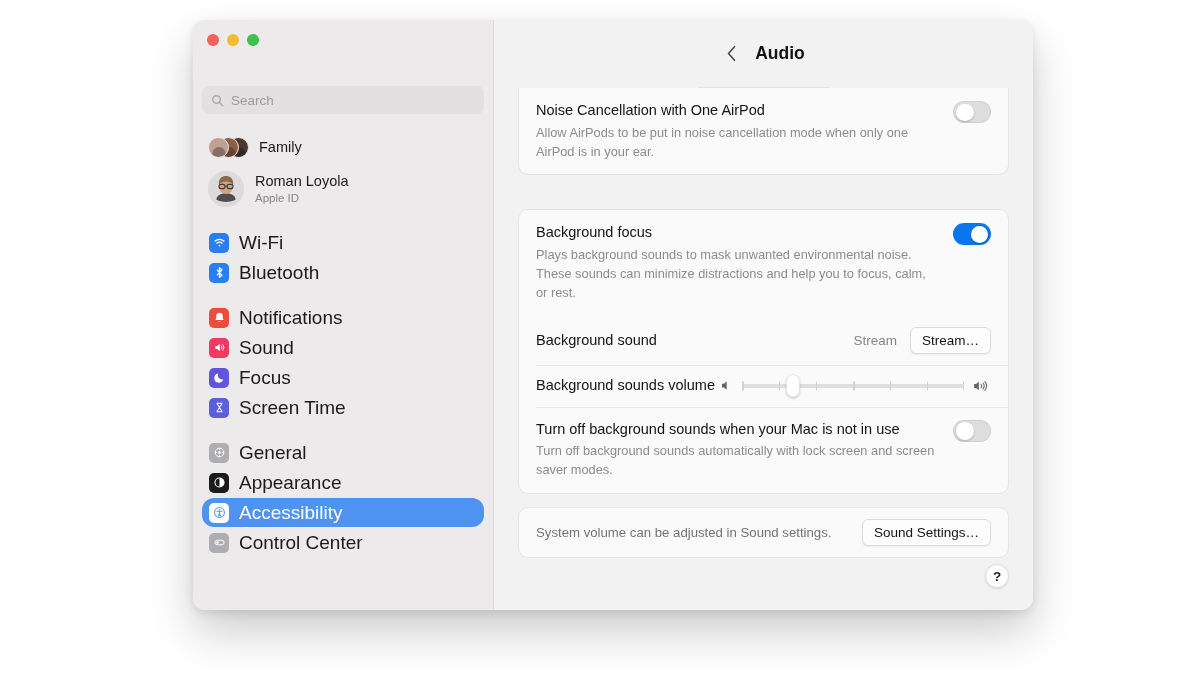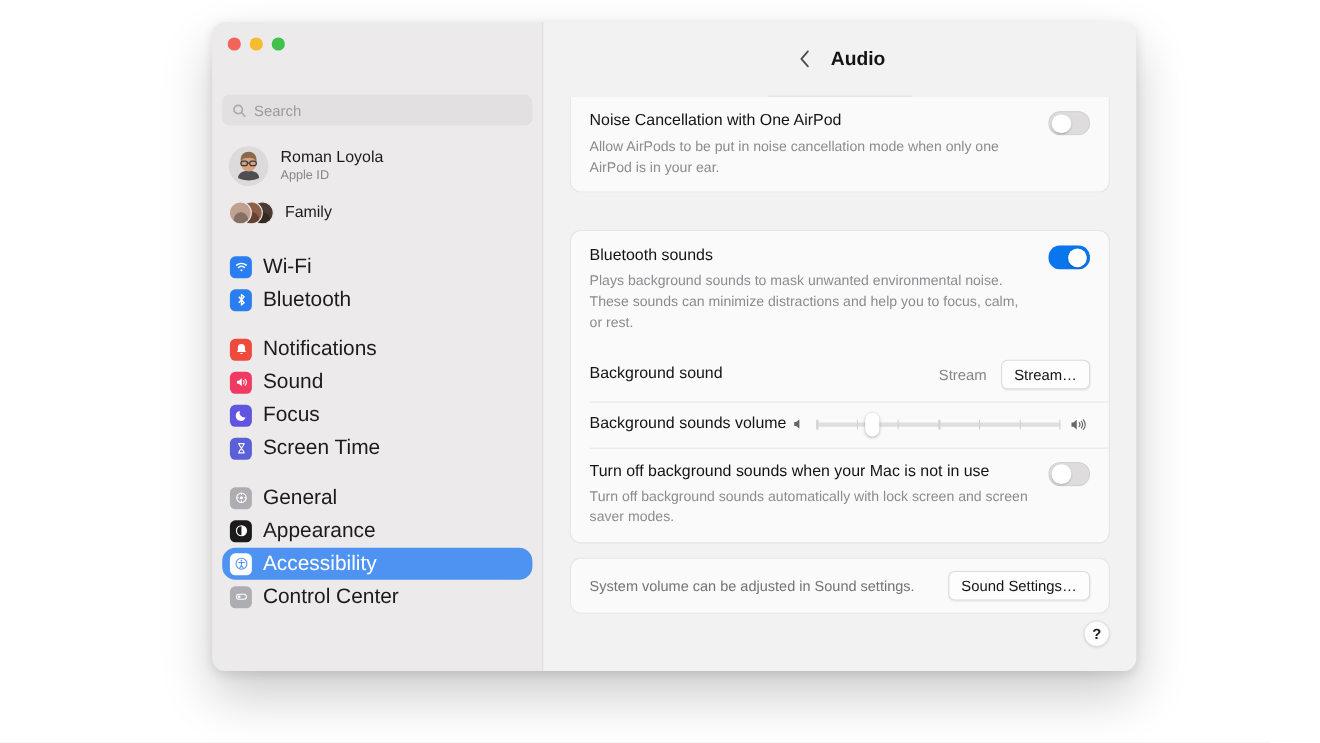--- a/index.html
+++ b/index.html
@@ -271,44 +271,44 @@
     <div class="search-field">
       <svg class="s-icon" viewBox="0 0 16 16" fill="none" stroke="#6b6b6f" stroke-width="1.9">
         <circle cx="6.8" cy="6.8" r="4.7"></circle>
           <path d="M10.4 10.4 L14.4 14.4" stroke-linecap="round"></path>
       </svg>
       <span class="s-text">Search</span>
     </div>
 
     <div class="account-block">
       <div class="acct-row">
+        <div class="family-avatars">
+          <div class="fa"></div>
+          <div class="fa"></div>
+          <div class="fa"></div>
+        </div>
+        <span class="acct-name">Family</span>
+      </div>
+
+      <div class="acct-row">
         <div class="avatar">
           <svg viewBox="0 0 36 36" width="36" height="36">
             <circle cx="18" cy="18" r="18" fill="#dcdada"></circle>
             <path d="M18 31c-5.2 0-9.6-2.2-9.6-2.2 0-4.3 4.3-6.6 9.6-6.6s9.6 2.3 9.6 6.6c0 0-4.4 2.2-9.6 2.2z" fill="#4e4e52"></path>
             <ellipse cx="18" cy="15" rx="7.2" ry="8" fill="#d9a07e"></ellipse>
             <path d="M10.8 12.2c0-4.6 3.2-7.2 7.2-7.2s7.2 2.6 7.2 7.2c0 1-.3 1.6-.3 1.6-1-2.3-3.6-3.3-6.9-3.3s-5.9 1-6.9 3.3c0 0-.3-.6-.3-1.6z" fill="#8a6a4e"></path>
             <rect x="11" y="13.4" width="6" height="4.2" rx="2" fill="none" stroke="#3a3a3e" stroke-width="1.1"></rect>
             <rect x="19" y="13.4" width="6" height="4.2" rx="2" fill="none" stroke="#3a3a3e" stroke-width="1.1"></rect>
             <path d="M17 15.2h2" stroke="#3a3a3e" stroke-width="1.1"></path>
           </svg>
         </div>
         <div class="acct-names">
           <span class="acct-name">Roman Loyola</span>
           <span class="acct-sub">Apple ID</span>
         </div>
-      </div>
-
-      <div class="acct-row">
-        <div class="family-avatars">
-          <div class="fa"></div>
-          <div class="fa"></div>
-          <div class="fa"></div>
-        </div>
-        <span class="acct-name">Family</span>
       </div>
     </div>
 
     <div class="nav-group">
       <div class="nav-item">
         <span class="nav-icon ic-wifi">
           <svg viewBox="0 0 16 16" fill="none" stroke="#fff" stroke-width="1.6" stroke-linecap="round">
             <path d="M2.6 6.2a8.5 8.5 0 0 1 10.8 0"></path>
               <path d="M4.7 8.8a5.2 5.2 0 0 1 6.6 0"></path>
             <circle cx="8" cy="11.8" r="1.1" fill="#fff" stroke="none"></circle>
@@ -432,21 +432,21 @@
         </div>
       </div>
 
       <div class="spacer-gap"></div>
 
       <div class="card">
 
         <div class="row">
           <div class="row-head">
             <div>
-              <div class="row-title">Bluetooth sounds</div>
+              <div class="row-title">Background focus</div>
               <div class="row-desc">Plays background sounds to mask unwanted environmental noise. These sounds can minimize distractions and help you to focus, calm, or rest.</div>
             </div>
             <div class="toggle on">
               <div class="knob"></div>
             </div>
           </div>
         </div>
 
         <div class="row-inline">
           <span class="row-title">Background sound</span>

